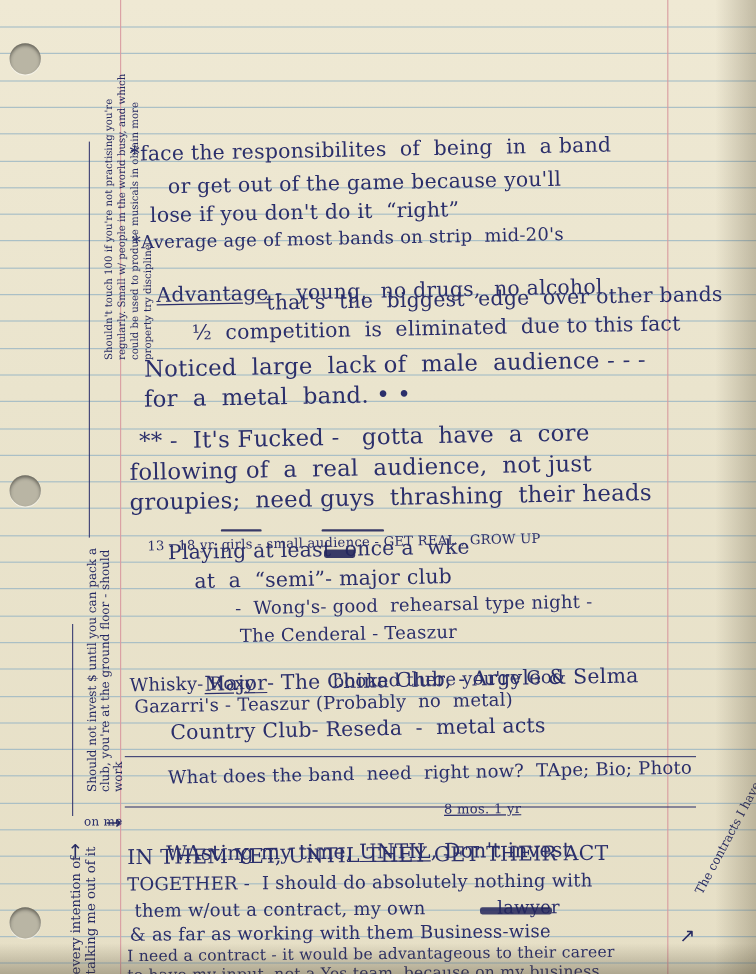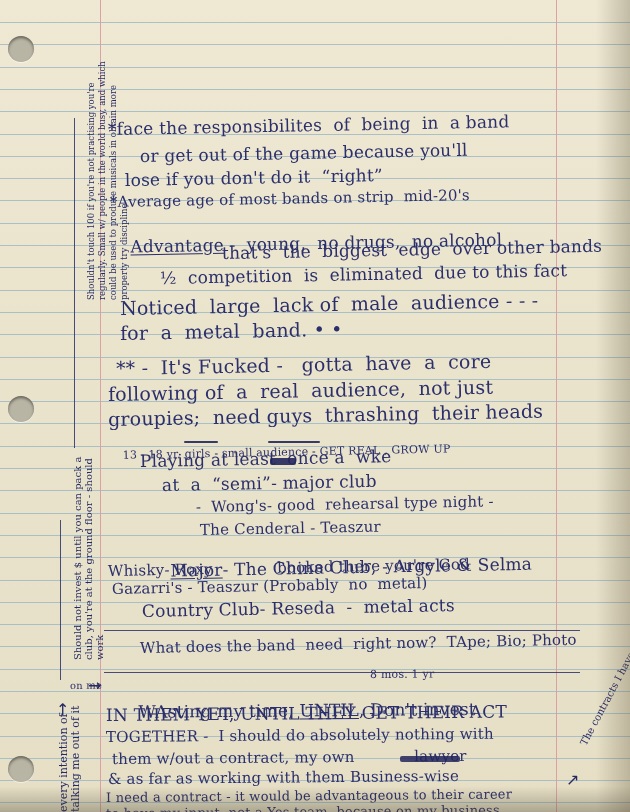--- a/index.html
+++ b/index.html
@@ -218,21 +218,21 @@
   <div class="hw md lean" style="left:108px; top:562px;">Whisky- Roxy             booked there you're God</div>
   <div class="hw md lean" style="left:112px; top:580px;">Gazarri's - Teaszur (Probably  no  metal)</div>
   <div class="hw lg lean" style="left:142px; top:601px;">Country Club- Reseda  -  metal acts</div>
 
   <div class="underline-long" style="left:104px; top:630px; width:476px;"></div>
 
   <div class="hw md lean" style="left:140px; top:639px;">What does the band  need  right now?  TApe; Bio; Photo</div>
 
   <div class="underline-long" style="left:104px; top:672px; width:476px;"></div>
 
-  <div class="hw sm lean3" style="left:370px; top:668px;">8 mos. 1 yr</div>
+  <div class="hw sm lean3" style="left:370px; top:668px;text-decoration:underline;">8 mos. 1 yr</div>
 
   <div class="hw md lean3" style="left:70px; top:680px; font-size:10px;">on me</div>
 
   <div class="hw lg lean3" style="left:116px; top:682px;">
     <span>WAsting my time, </span><span class="ul">UNTIL</span><span>, Don't invest</span>
   </div>
   <div class="hw lg lean3" style="left:106px; top:705px;">IN THEM YET, UNTIL THEY GET THEIR ACT</div>
   <div class="hw md lean3" style="left:106px; top:728px;">TOGETHER -  I should do absolutely nothing with</div>
   <div class="hw md lean3" style="left:112px; top:750px;">them w/out a contract, my own            lawyer</div>
   <div class="blot" style="left:400px; top:756px; width:60px; height:6px; opacity:.85;"></div>

